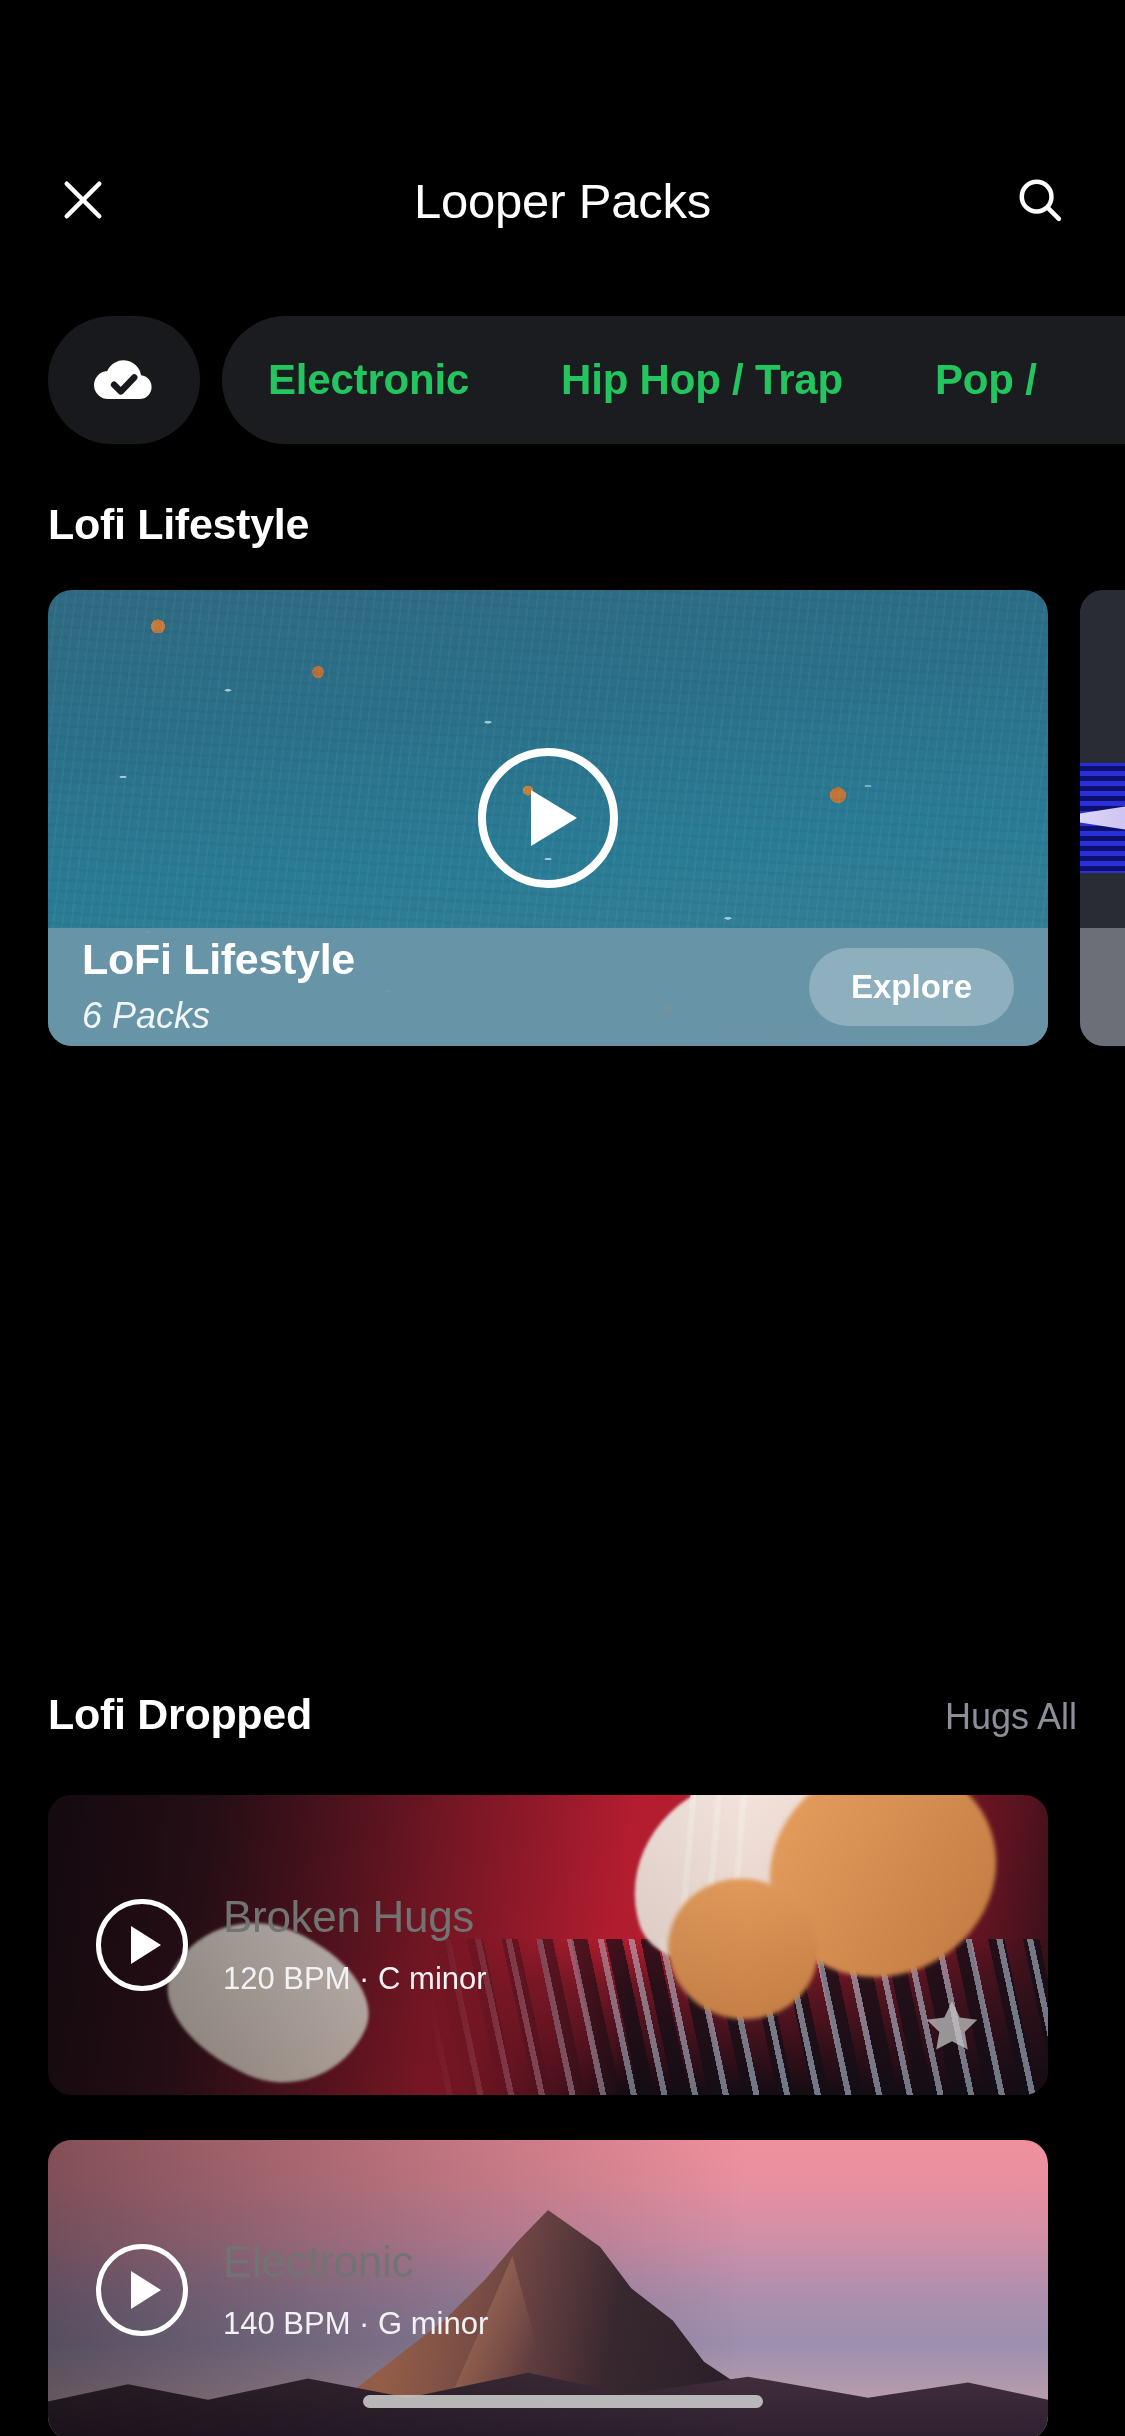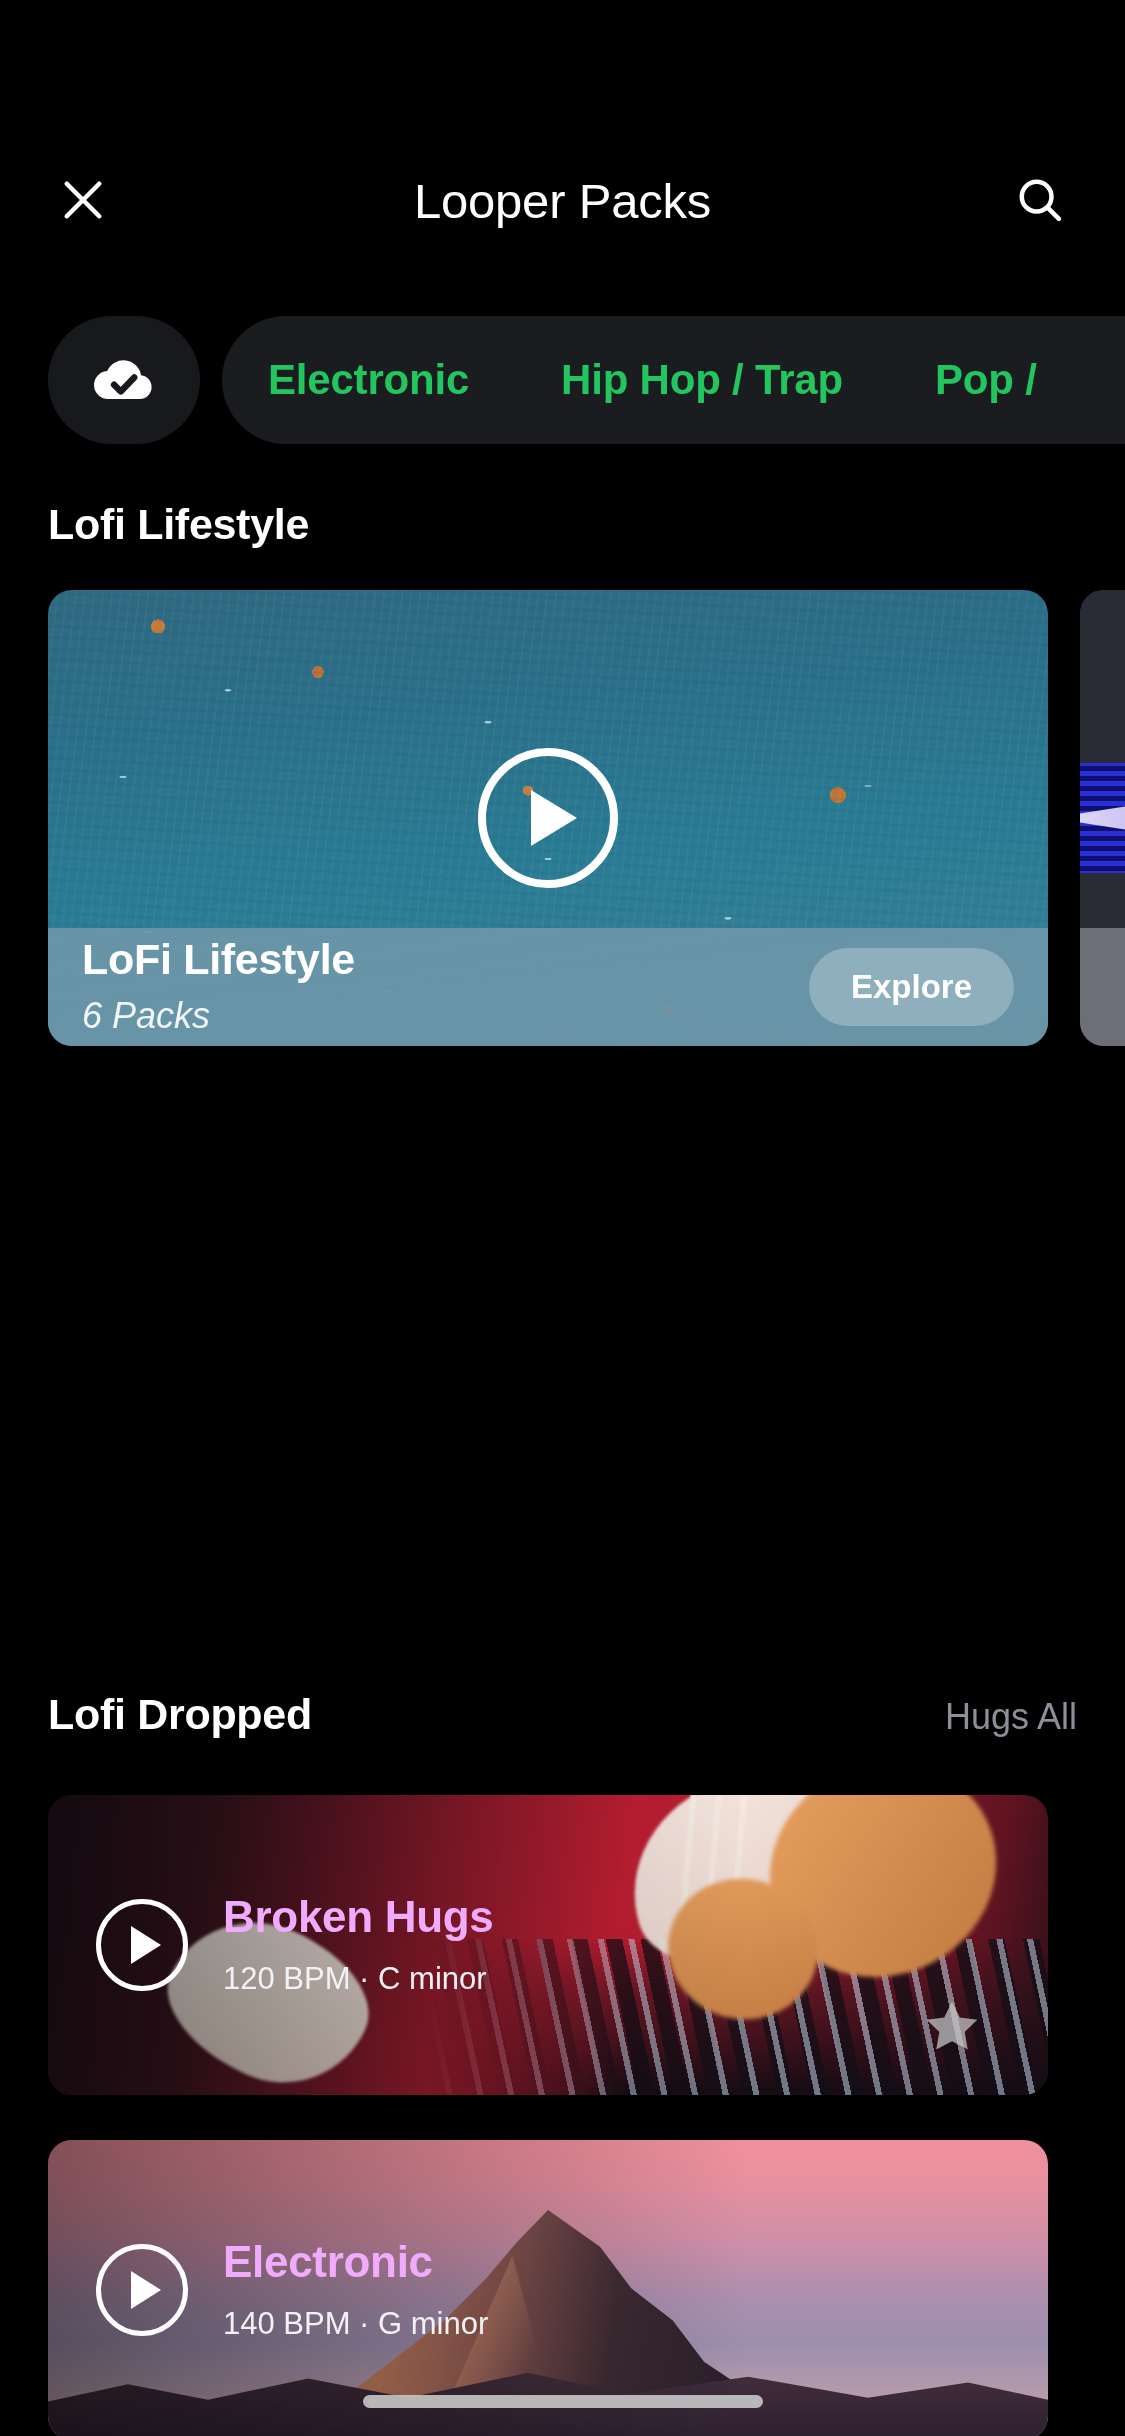--- a/index.html
+++ b/index.html
@@ -224,21 +224,21 @@
   .play-small {
     position:absolute; left:48px; top:50%; transform:translateY(-50%);
     width:92px; height:92px; border-radius:50%; border:5px solid #fff;
     display:flex; align-items:center; justify-content:center; cursor:pointer;
   }
   .play-small .tri {
     width:0; height:0; margin-left:8px;
     border-left:30px solid #fff; border-top:19px solid transparent; border-bottom:19px solid transparent;
   }
   .tc-text { position:absolute; left:175px; top:50%; transform:translateY(-50%); }
-  .tc-title { color:#f0abfc; font-size:44px; font-weight:700; letter-spacing:-0.3px; line-height:1.1; }
+  .tc-title { color:#737373; font-size:44px; font-weight:400; letter-spacing:-0.3px; line-height:1.1; }
   .tc-sub { color:#f2f2f5; font-size:31px; font-weight:400; margin-top:20px; }
   .star-icon {
     position:absolute; right:65px; bottom:38px; width:62px; height:62px;
     opacity:.72; cursor:pointer;
   }
   .star-icon svg { width:62px; height:62px; }
 
   
   .home-indicator {
     position:absolute; left:50%; transform:translateX(-50%); bottom:28px;

